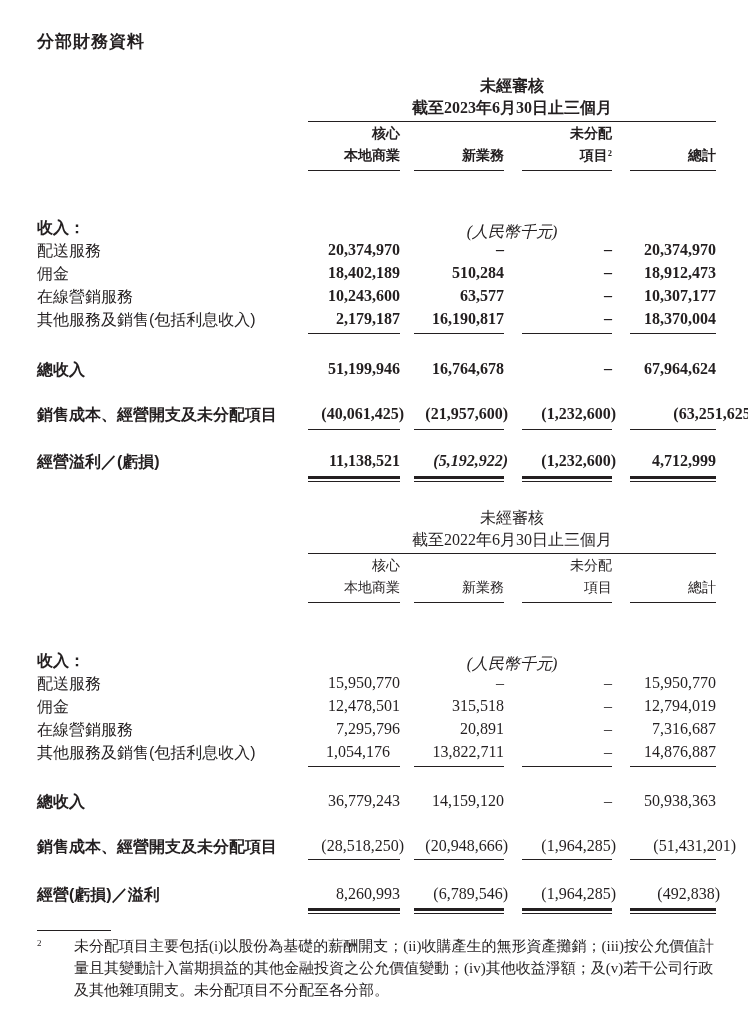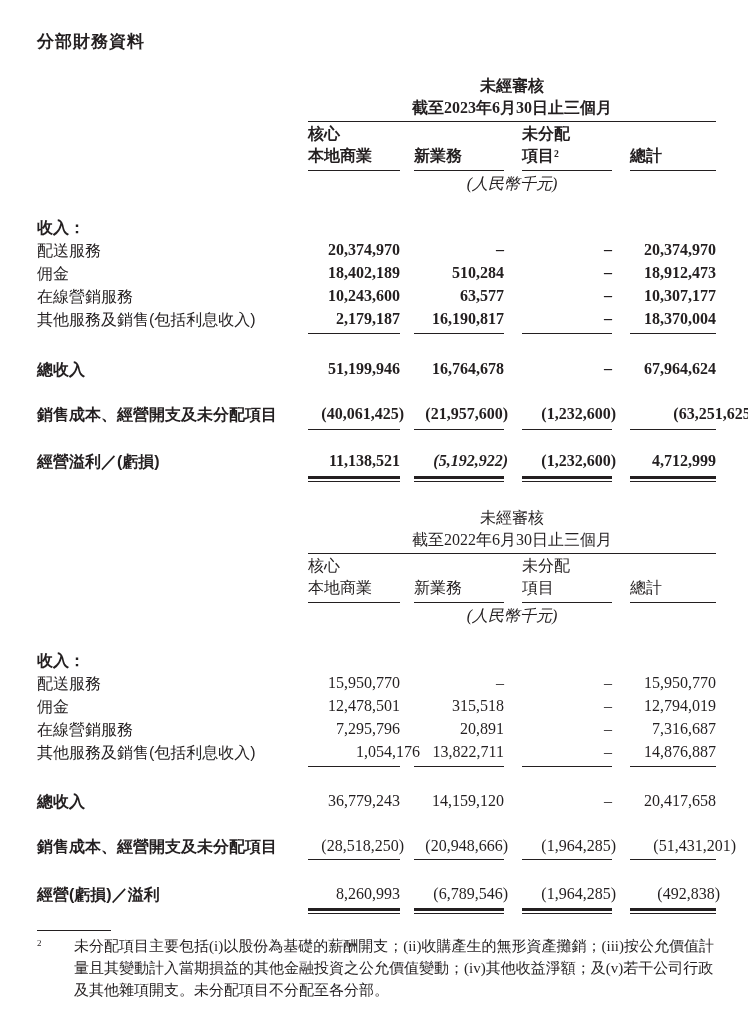--- a/index.html
+++ b/index.html
@@ -2,23 +2,23 @@
 <html><head>
 <meta charset="utf-8">
 <style>
   html, body { margin:0; padding:0; background:#ffffff; }
   body { width:748px; height:1009px; position:relative; font-family:"Liberation Serif","DejaVu Serif",serif; color:#231f20; overflow:hidden; }
   .abs { position:absolute; }
   .title { left:37px; top:30px; font-size:17px; letter-spacing:1px; font-family:"DejaVu Sans",sans-serif; font-weight:bold; }
   .hdr-center { left:308px; width:408px; text-align:center; font-size:16px; }
   .hdr-center.bold { font-weight:bold; }
   .hline { position:absolute; height:0; border-top:1.3px solid #231f20; }
-  .col-head { position:absolute; text-align:left; font-size:16px; line-height:22px; }
+  .col-head { position:absolute; text-align:right; font-size:14px; line-height:22px; }
   .col-head.bold { font-weight:bold; }
-  .unit { position:absolute; left:308px; width:408px; text-align:center; font-style:italic; font-size:16px; }
+  .unit { position:absolute; left:308px; width:408px; text-align:center; font-style:italic; font-size:16px;margin-top:48px; }
   .rowlbl { position:absolute; left:37px; font-size:16px; white-space:nowrap; font-family:Liberation Sans, sans-serif; }
   .rowlbl.b { font-weight:bold; }
   .num { position:absolute; text-align:right; font-size:16px; white-space:nowrap; }
   .num.b { font-weight:bold; }
   .uline { position:absolute; border-top:1.2px solid #231f20; height:0; }
   .dline { position:absolute; height:2px; border-top:3px solid #231f20; border-bottom:1px solid #231f20; }
   .fn-rule { position:absolute; left:37px; top:930px; width:74px; border-top:1px solid #231f20; }
   .fn-mark { position:absolute; left:37px; top:938px; font-size:9px; }
   .fn-text { position:absolute; left:74px; top:935px; width:650px; font-size:15px; line-height:22px; }
 </style>
@@ -167,36 +167,36 @@
   </div>
   <div>
     <div class="rowlbl" style="top:720px;">在線營銷服務</div>
     <div class="num" style="left:308px;width:92px;top:720px;">7,295,796</div>
     <div class="num" style="left:414px;width:90px;top:720px;">20,891</div>
     <div class="num" style="left:522px;width:90px;top:720px;">–</div>
     <div class="num" style="left:630px;width:86px;top:720px;">7,316,687</div>
   </div>
   <div>
     <div class="rowlbl" style="top:743px;">其他服務及銷售(包括利息收入)</div>
-    <div class="num" style="left:328px;width:92px;top:743px;">1,054,176</div>
+    <div class="num" style="left:298px;width:92px;top:743px;">1,054,176</div>
     <div class="num" style="left:414px;width:90px;top:743px;">13,822,711</div>
     <div class="num" style="left:522px;width:90px;top:743px;">–</div>
     <div class="num" style="left:630px;width:86px;top:743px;">14,876,887</div>
   </div>
   <div class="uline" style="left:308px; width:92px; top:766px;"></div>
   <div class="uline" style="left:414px; width:90px; top:766px;"></div>
   <div class="uline" style="left:522px; width:90px; top:766px;"></div>
   <div class="uline" style="left:630px; width:86px; top:766px;"></div>
 
   <div>
     <div class="rowlbl b" style="top:792px;">總收入</div>
     <div class="num" style="left:308px;width:92px;top:792px;">36,779,243</div>
     <div class="num" style="left:414px;width:90px;top:792px;">14,159,120</div>
     <div class="num" style="left:522px;width:90px;top:792px;">–</div>
-    <div class="num" style="left:630px;width:86px;top:792px;">20,417,658</div>
+    <div class="num" style="left:630px;width:86px;top:792px;">50,938,363</div>
   </div>
 
   <div>
     <div class="rowlbl b" style="top:837px;">銷售成本、經營開支及未分配項目</div>
     <div class="num" style="left:308px;width:96px;top:837px;">(28,518,250)</div>
     <div class="num" style="left:414px;width:94px;top:837px;">(20,948,666)</div>
     <div class="num" style="left:522px;width:94px;top:837px;">(1,964,285)</div>
     <div class="num" style="left:630px;width:90px;top:837px;margin-left:16px;">(51,431,201)</div>
   </div>
   <div class="uline" style="left:308px; width:92px; top:859px;"></div>

